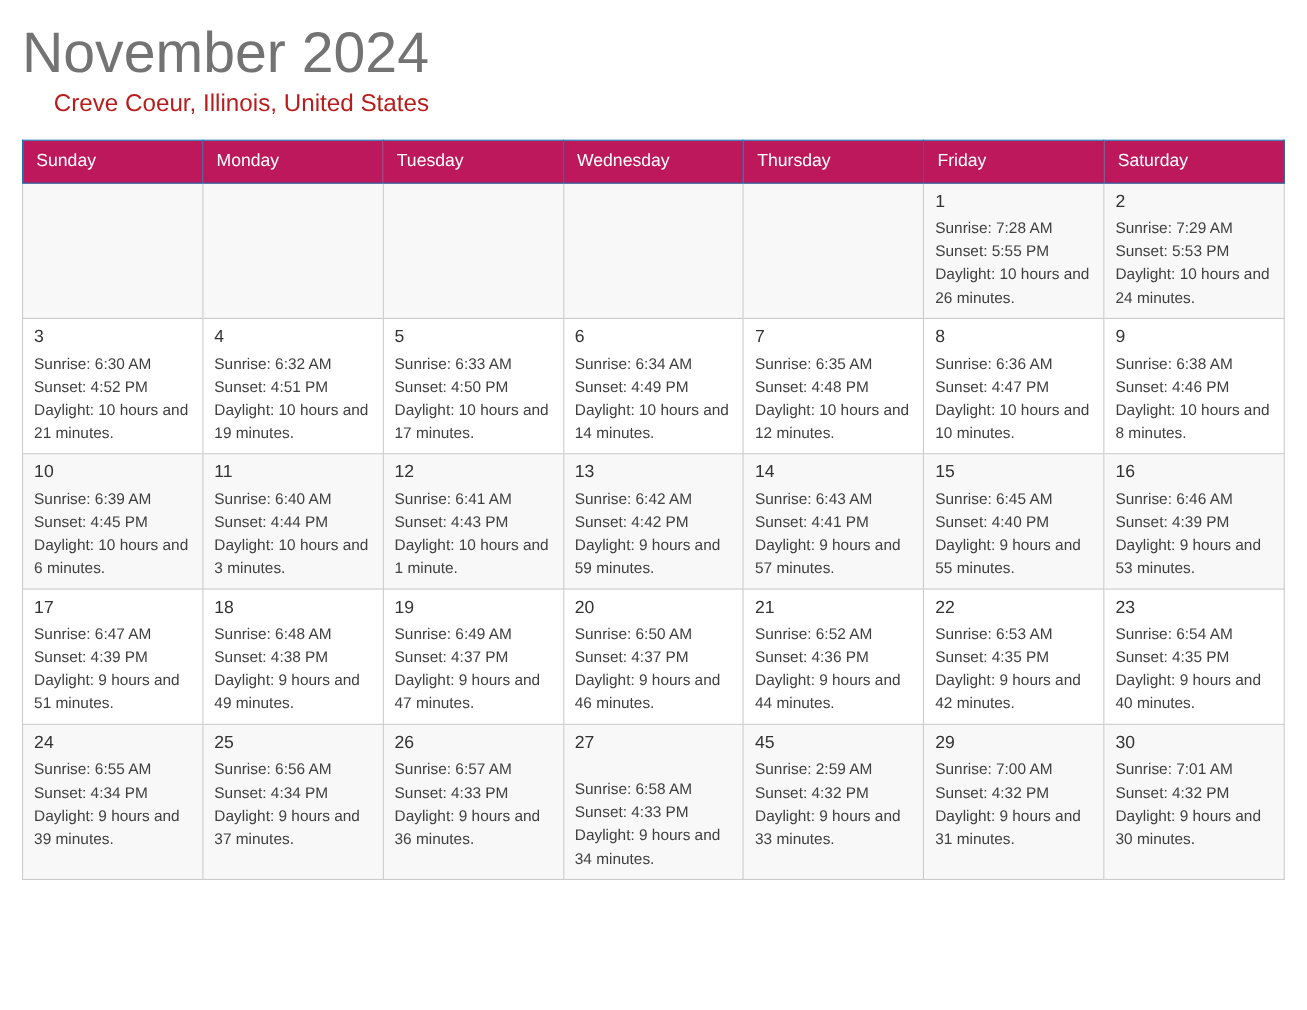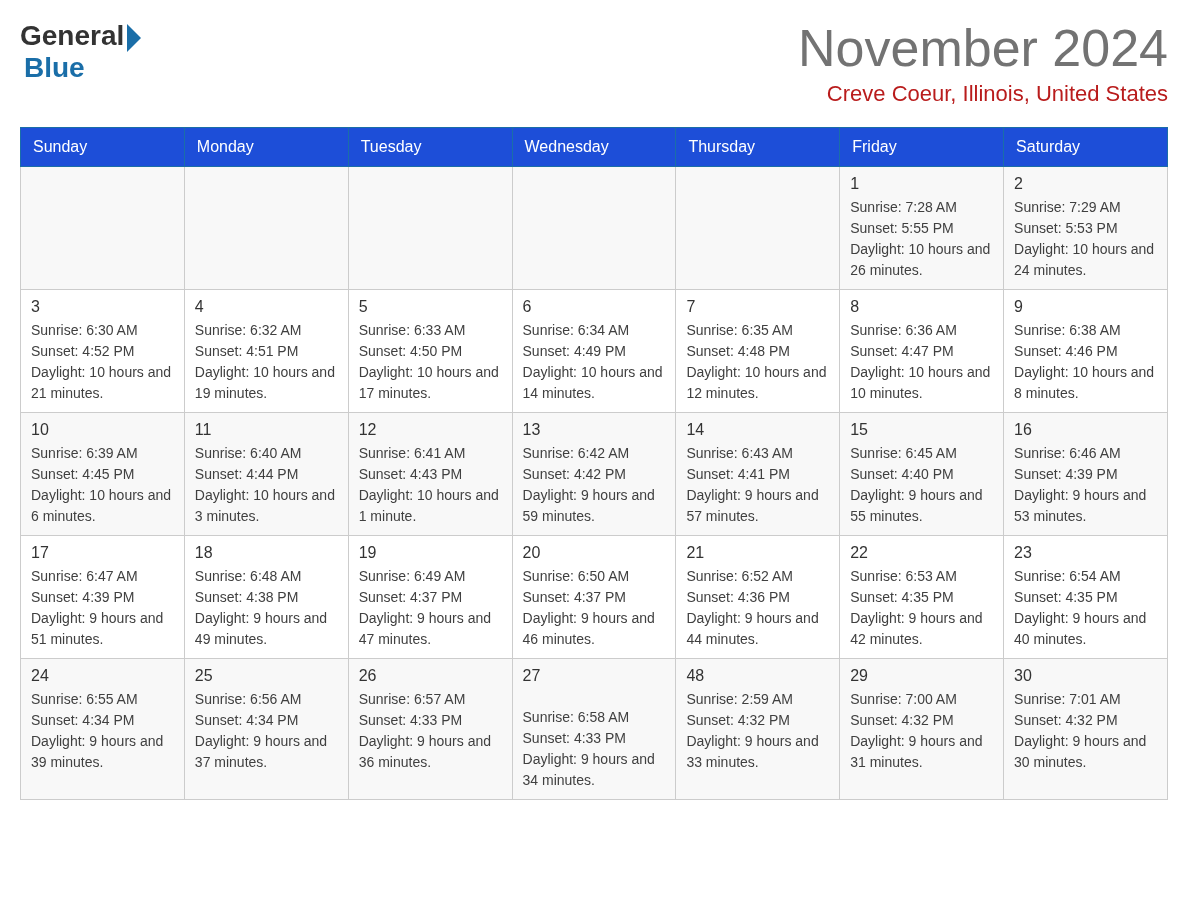--- a/index.html
+++ b/index.html
@@ -58,21 +58,21 @@
       font-size: 22px;
       color: #b91c1c;
       margin-top: 4px;
     }
     .calendar {
       width: 100%;
       border-collapse: collapse;
       border: 1px solid #ccc;
     }
     .calendar th {
-      background-color: #1d4ed8;
+      background-color: #be185d;
       color: #fff;
       font-size: 16px;
       font-weight: normal;
       padding: 10px 12px;
       text-align: left;
       border: 1px solid #1a6ea8;
     }
     .calendar td {
       vertical-align: top;
       padding: 8px 10px;
@@ -104,27 +104,20 @@
       background: #f8f8f8;
     }
     
     .row-odd td { background-color: #f4f4f4; }
     .row-even td { background-color: #ffffff; }
   </style>
 </head>
 <body>
 
 <div class="header-area">
-  <div class="logo">
-    <div class="logo-top">
-      <span class="logo-general">General</span>
-      <div class="logo-arrow"></div>
-    </div>
-    <span class="logo-blue">Blue</span>
-  </div>
   <div class="title-area">
     <div class="month-title">November 2024</div>
     <div class="location-title">Creve Coeur, Illinois, United States</div>
   </div>
 </div>
 
 <table class="calendar">
   <thead>
     <tr>
     <th>Sunday</th>
@@ -307,21 +300,21 @@
 Sunset: 4:33 PM
 Daylight: 9 hours and 36 minutes.</div>
         </td>
         <td>
           <span class="day-number">27</span>
           <div class="day-info" style="white-space: pre-line; margin-top: 22px;">Sunrise: 6:58 AM
 Sunset: 4:33 PM
 Daylight: 9 hours and 34 minutes.</div>
         </td>
         <td>
-          <span class="day-number">48</span>
+          <span class="day-number">45</span>
           <div class="day-info" style="white-space: pre-line;">Sunrise: 2:59 AM
 Sunset: 4:32 PM
 Daylight: 9 hours and 33 minutes.</div>
         </td>
         <td>
           <span class="day-number">29</span>
           <div class="day-info" style="white-space: pre-line;">Sunrise: 7:00 AM
 Sunset: 4:32 PM
 Daylight: 9 hours and 31 minutes.</div>
         </td>

